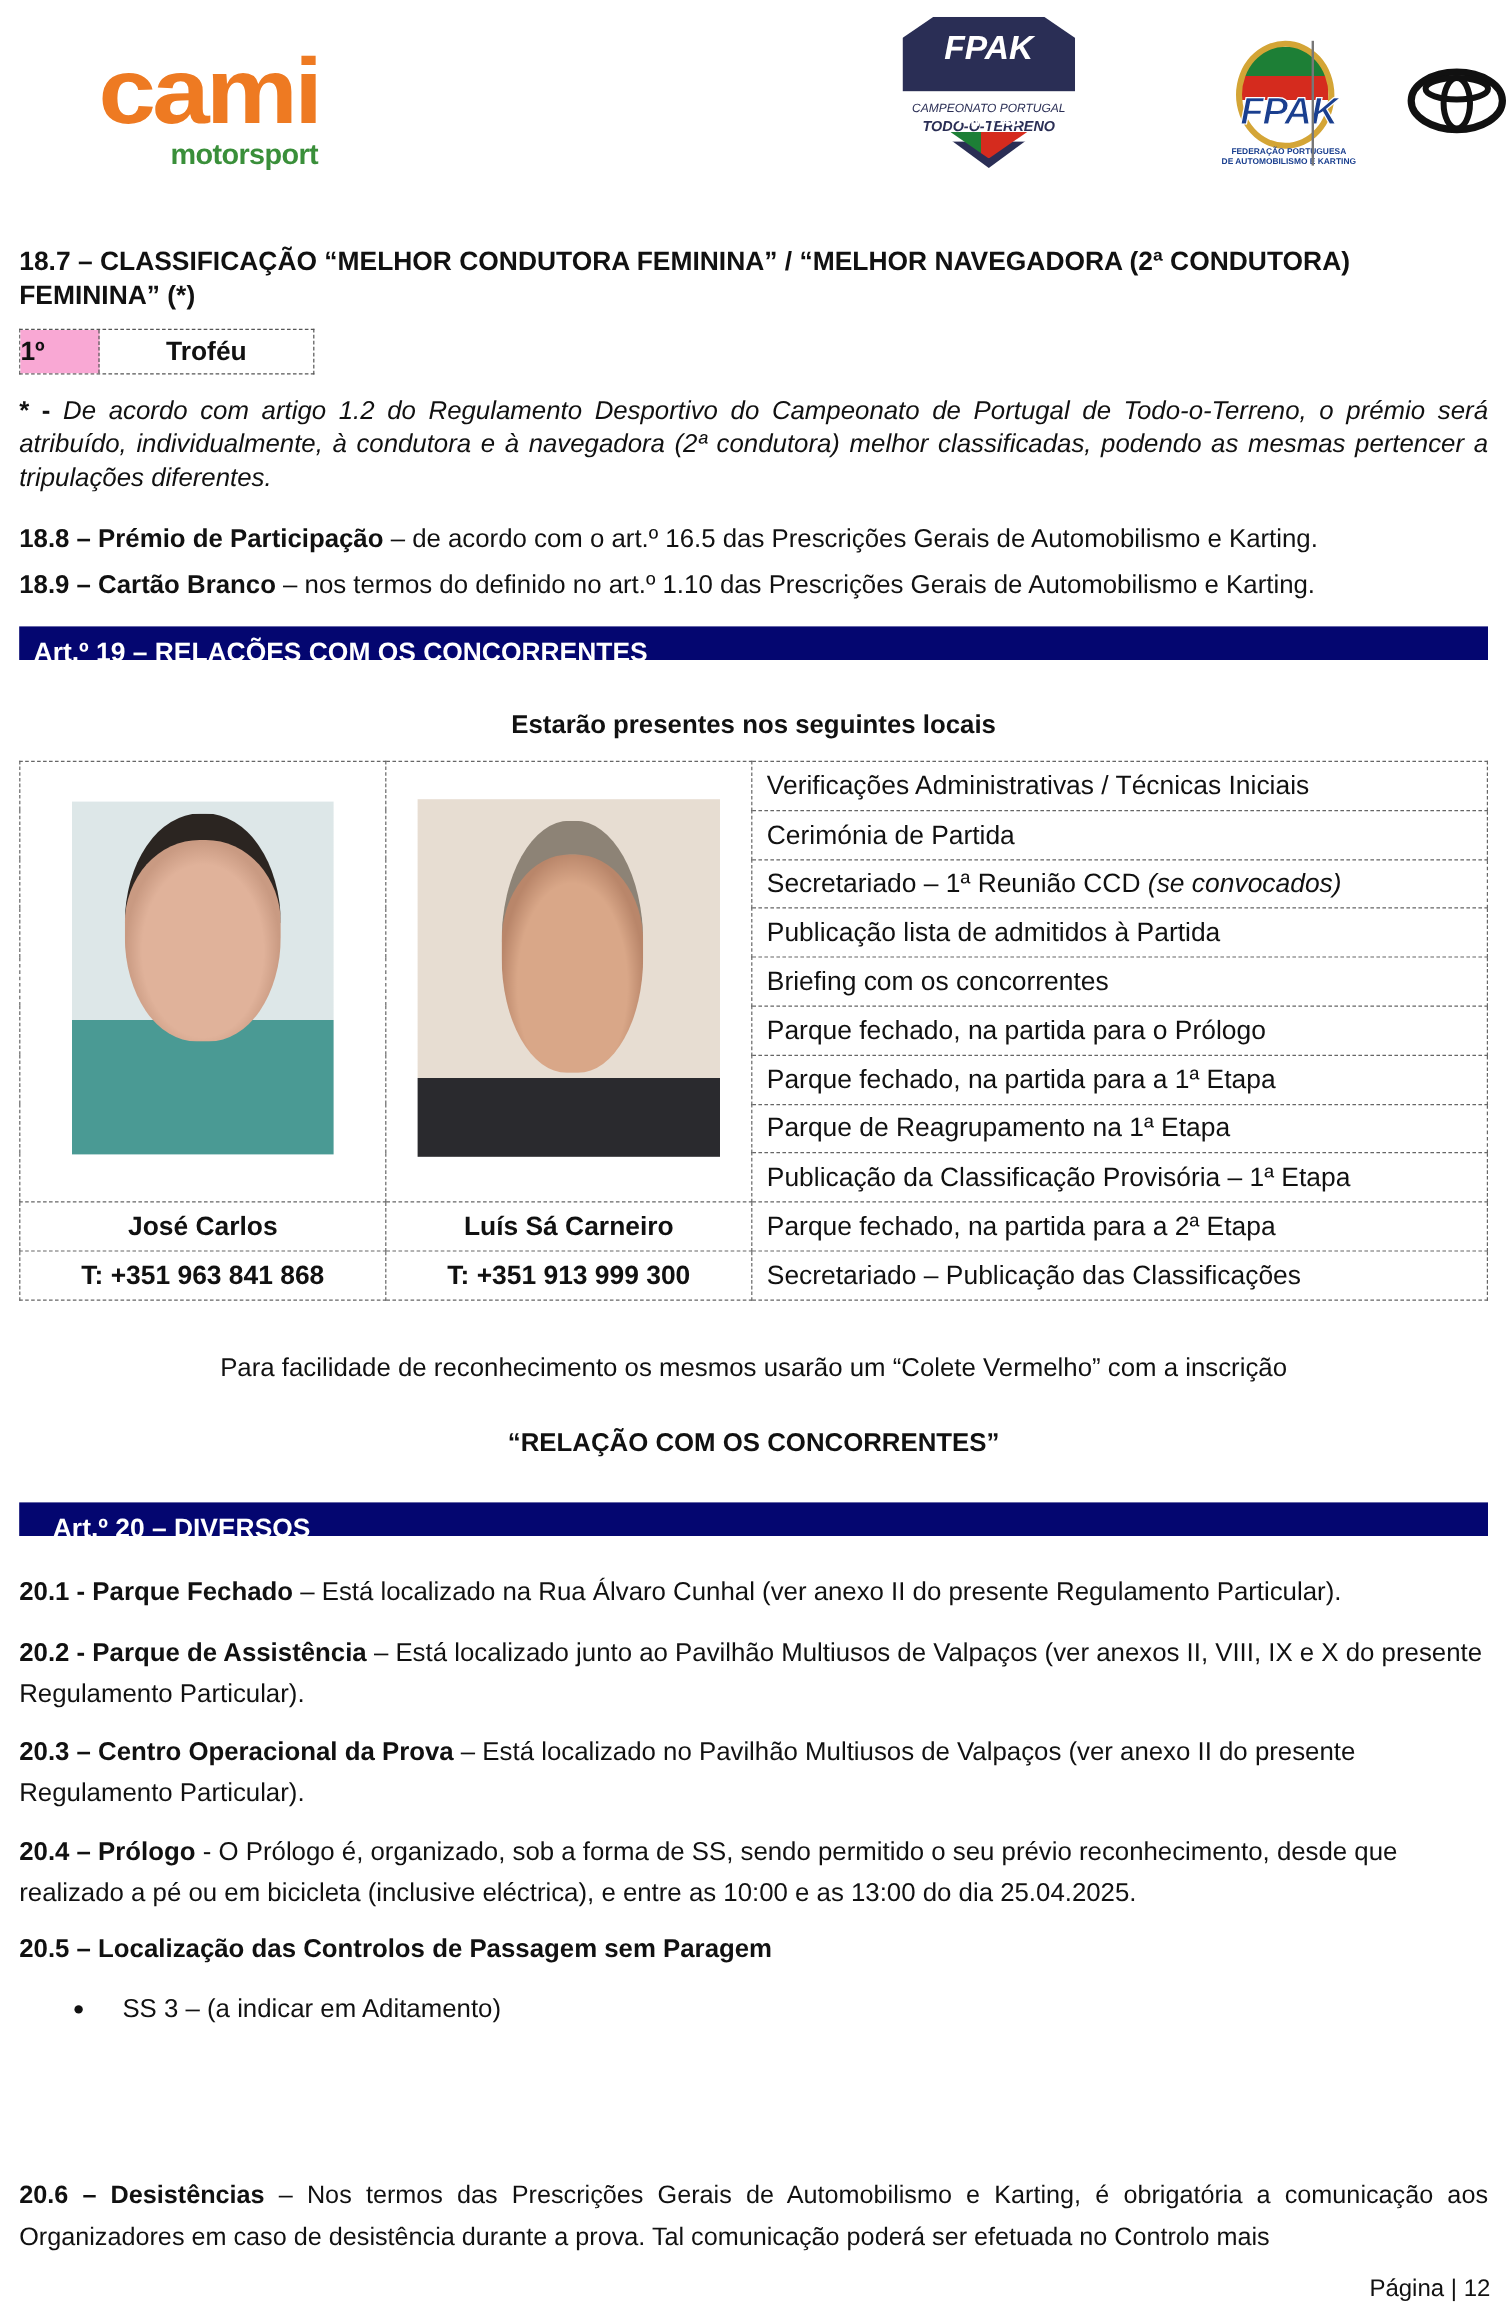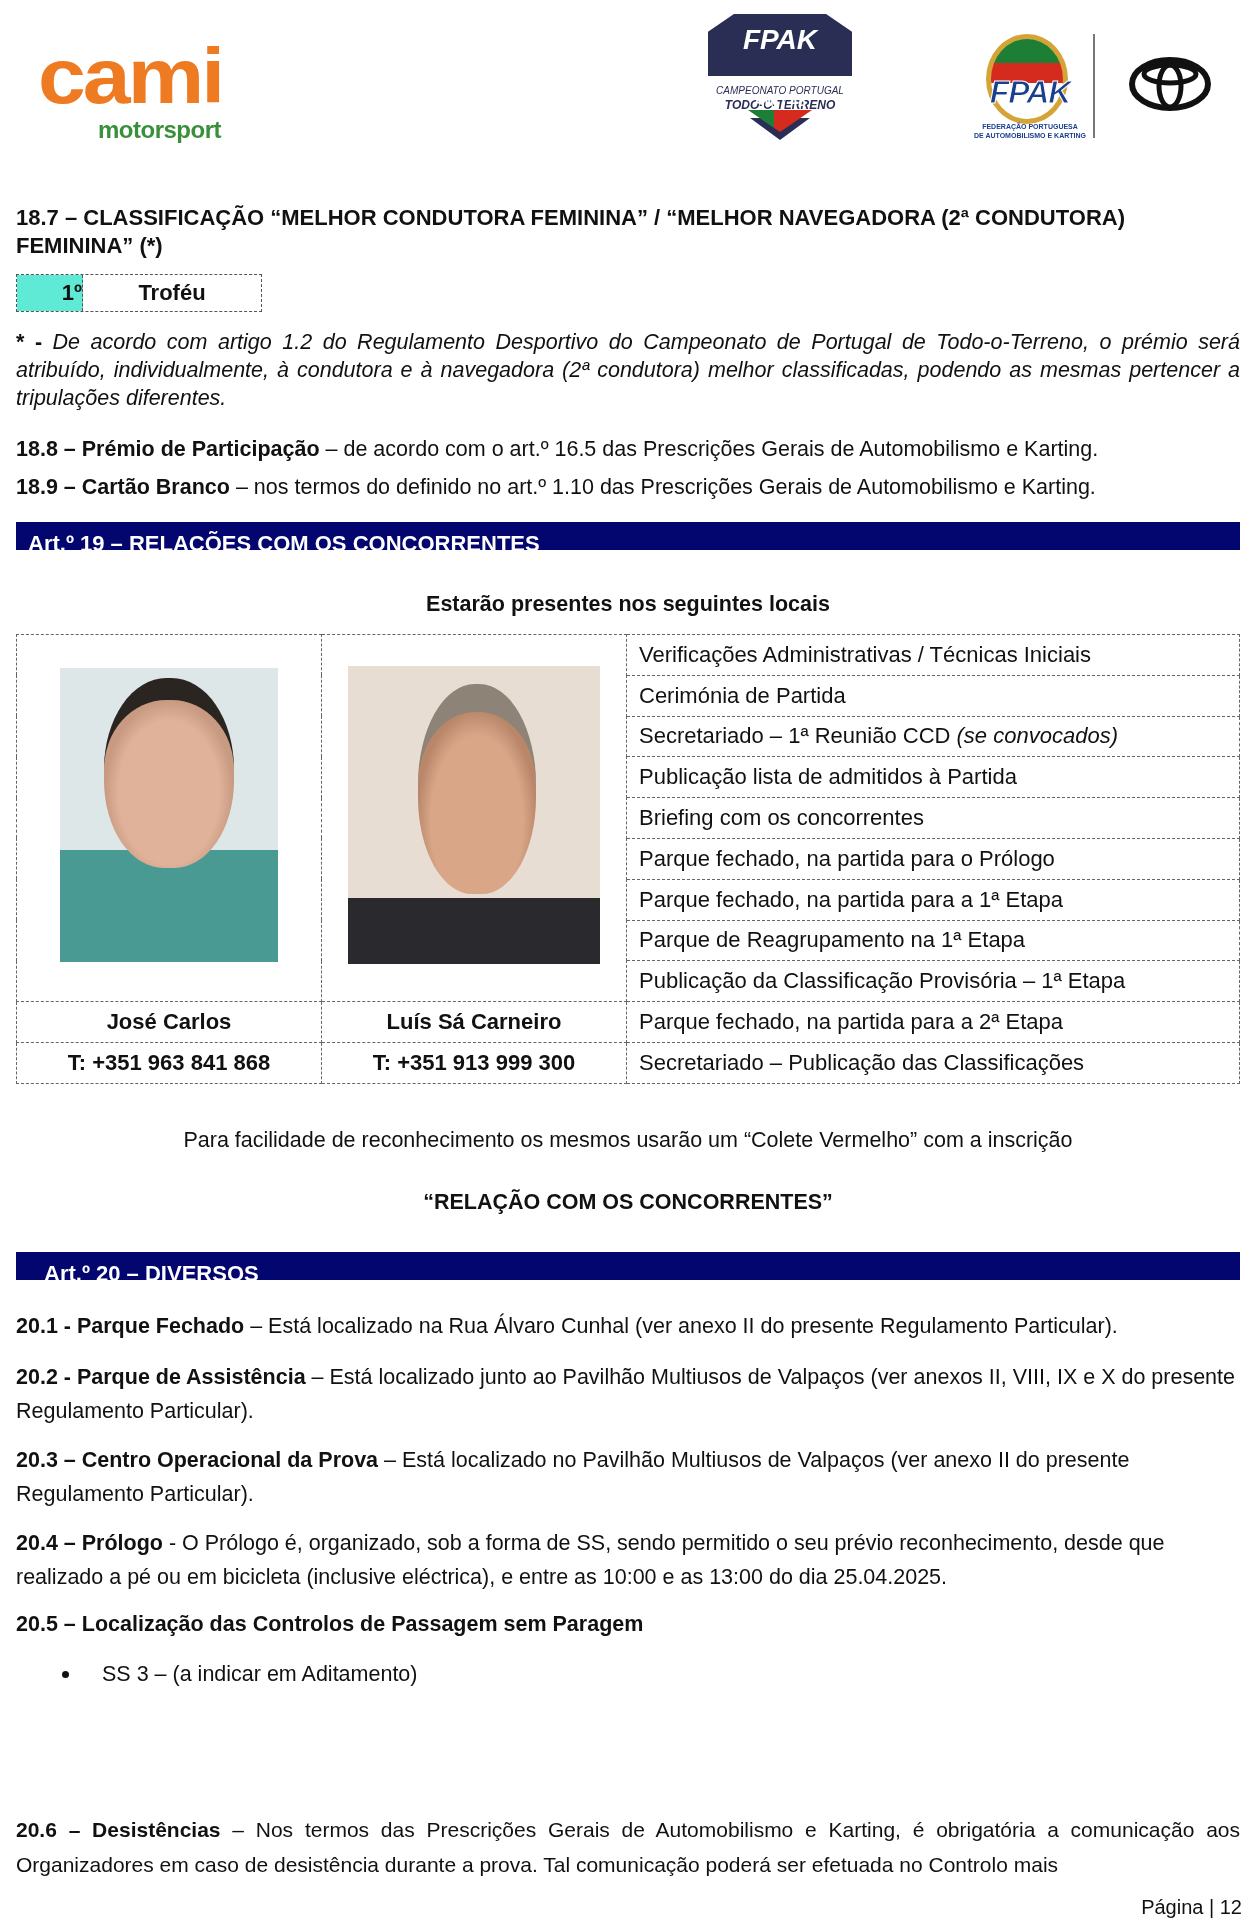--- a/index.html
+++ b/index.html
@@ -1,20 +1,20 @@
 <!DOCTYPE html>
 <html><head>
 <meta charset="utf-8">
 <style>
   * { box-sizing: border-box; margin: 0; padding: 0; }
   html, body { width: 1256px; height: 1920px; background: #ffffff; overflow: hidden; }
   body { font-family: "Liberation Sans", sans-serif; color: #111; position: relative; }
 
   .logos { position: absolute; left: 0; top: 0; width: 1256px; height: 170px; }
-  .logo { position: absolute; }
+  .logo { position: absolute; margin-left: 44px; }
 
   
   .cami { left: 38px; top: 40px; width: 210px; height: 100px; }
   .cami .word { font-family: "Liberation Sans", sans-serif; font-weight: bold; color: #ee7a22; font-size: 86px; line-height: 80px; letter-spacing: -3px; display:block; transform: scaleY(0.9); transform-origin: left top; }
   .cami .sub { position: absolute; left: 60px; top: 76px; color: #3a8f3a; font-weight: bold; font-size: 24px; letter-spacing: -0.5px; }
 
   
   .baja { left: 392px; top: 14px; width: 200px; height: 140px; }
   .baja .splat { position:absolute; left: 10px; top: 8px; width: 175px; height: 120px; background: radial-gradient(ellipse at center, #111 0 42%, rgba(0,0,0,0.6) 50%, rgba(0,0,0,0) 68%); border-radius: 50%; }
   .baja .t1 { position:absolute; left: 14px; top: 42px; width: 170px; text-align:center; color:#fff; font-weight:bold; font-size: 30px; letter-spacing:-1px; -webkit-text-stroke: 1px #000; }
@@ -36,21 +36,21 @@
   .fed .cap { position:absolute; left: 0; top: 88px; width: 120px; text-align:center; color:#1a3f8f; font-size: 7px; font-weight:bold; line-height: 9px; }
   .divider { position:absolute; left: 1093px; top: 34px; width: 2px; height: 104px; background:#777; }
   .toyota { left: 1128px; top: 56px; width: 84px; height: 56px; }
 
   
   .content { position: absolute; left: 16px; top: 0; width: 1224px; font-size: 21.5px; line-height: 28px; }
   .h-bold { font-weight: bold; }
   .abs { position: absolute; left: 0; width: 1224px; }
 
   .trophy-table { position:absolute; left: 0; top: 274px; width: 246px; height: 38px; border: 1px dashed #555; display:flex; font-weight:bold; font-size: 22px; }
-  .trophy-table .rank { width: 66px; background:#5eead4; border-right: 1px dashed #555; text-align:right; line-height: 36px; }
+  .trophy-table .rank { width: 66px; background:#f9a8d4; border-right: 1px dashed #555; text-align:left; line-height: 36px; }
   .trophy-table .prize { flex:1; text-align:center; line-height: 36px; }
 
   .just { text-align: justify; text-align-last: left; }
   .ital { font-style: italic; }
 
   .section-bar { position:absolute; left: 0; width: 1224px; height: 28px; background: #040670; color: #fff; font-weight: bold; font-size: 22px; line-height: 44px; padding-left: 12px; }
 
   .contacts { position:absolute; left: 0; top: 634px; width: 1224px; border-collapse: collapse; font-size: 22px; }
   .contacts td { border: 1px dashed #666; height: 40.8px; }
   .contacts .photo-cell { width: 305px; text-align:center; vertical-align: middle; }

